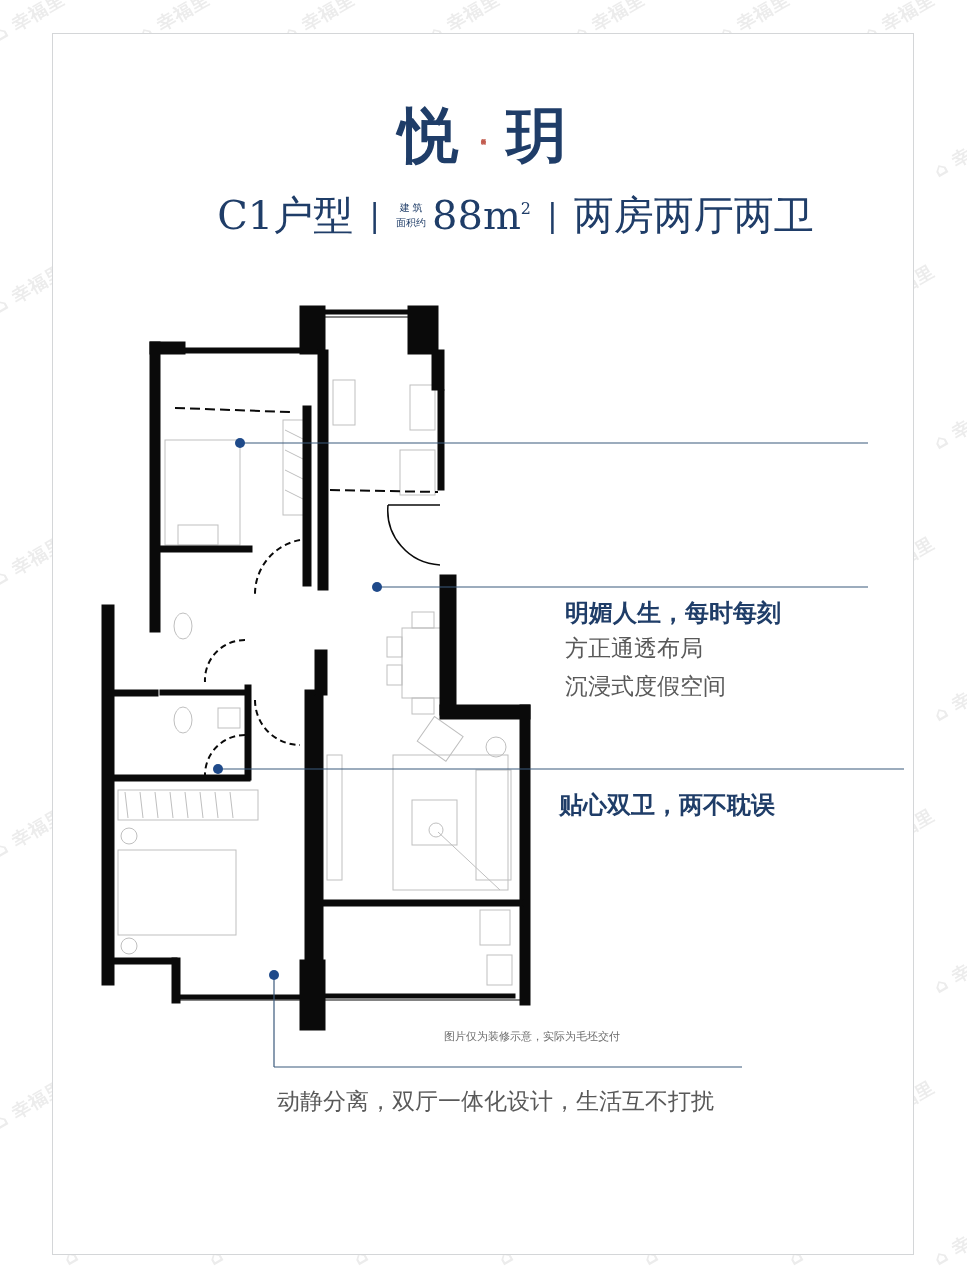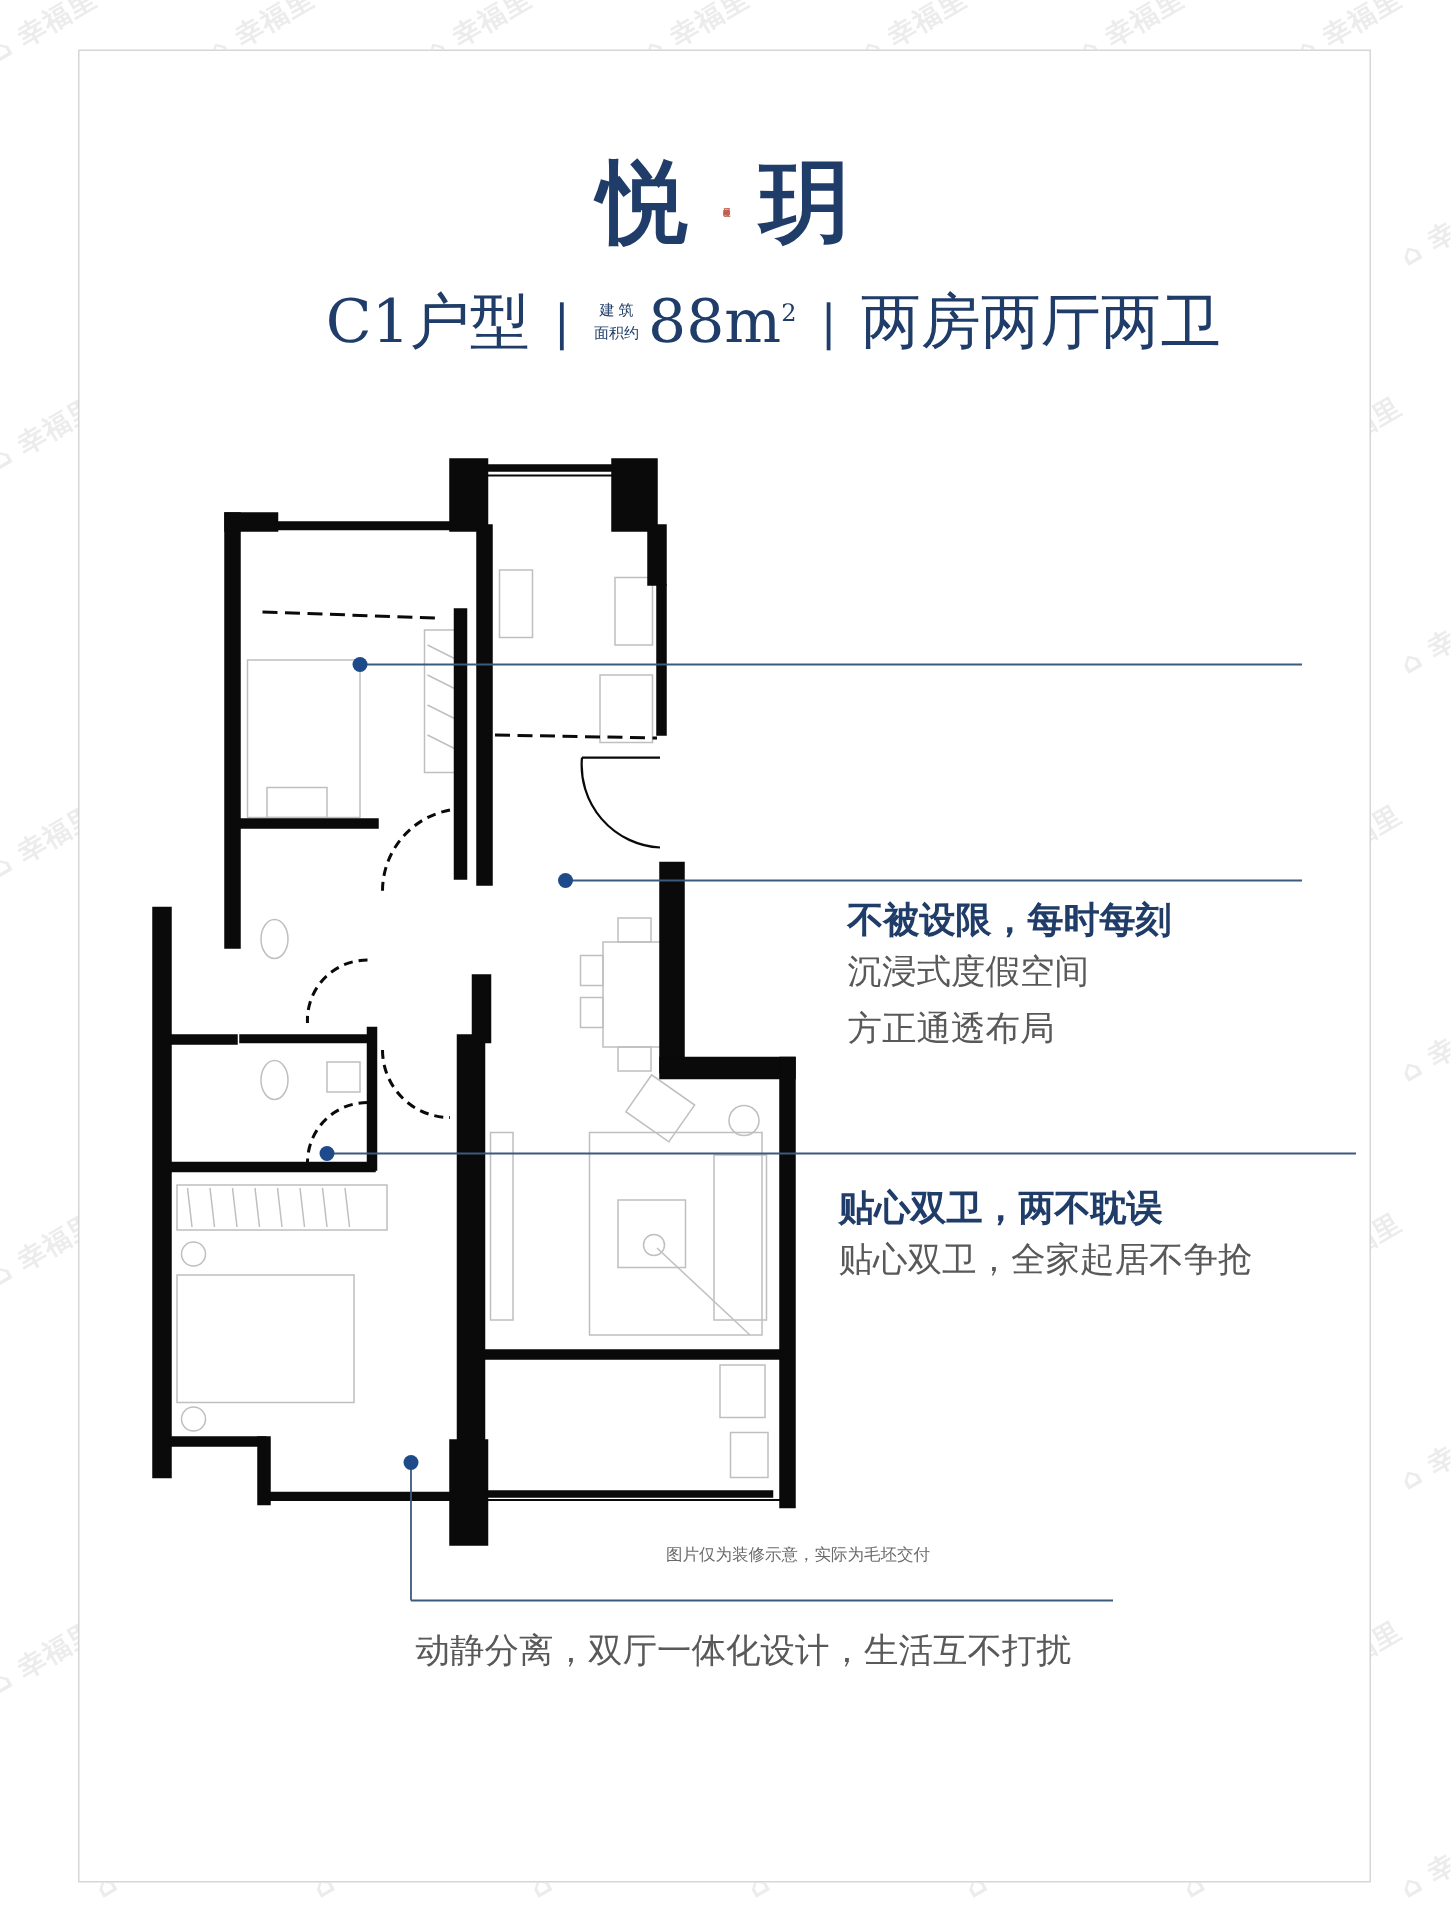--- a/index.html
+++ b/index.html
@@ -281,27 +281,26 @@
     <circle cx="377" cy="587" r="5"></circle>
     <circle cx="218" cy="769" r="5"></circle>
     <circle cx="274" cy="975" r="5"></circle>
   </g>
 </svg>
 
 <div class="callout" style="left:571px; top:462px;">
 </div>
 
 <div class="callout" style="left:565px; top:597px;">
-  <div class="headline">不被设限，每时每刻</div>
+  <div class="headline">明媚人生，每时每刻</div>
+  <div class="line-text">方正通透布局</div>
   <div class="line-text">沉浸式度假空间</div>
-  <div class="line-text">方正通透布局</div>
 </div>
 
 <div class="callout" style="left:559px; top:789px;">
   <div class="headline">贴心双卫，两不耽误</div>
-  <div class="line-text">贴心双卫，全家起居不争抢</div>
 </div>
 
 <div class="callout" style="left:277px; top:1082px;">
   <div class="line-text">动静分离，双厅一体化设计，生活互不打扰</div>
 </div>
 
 <div class="disclaimer">图片仅为装修示意，实际为毛坯交付</div>
 
 </body></html>

